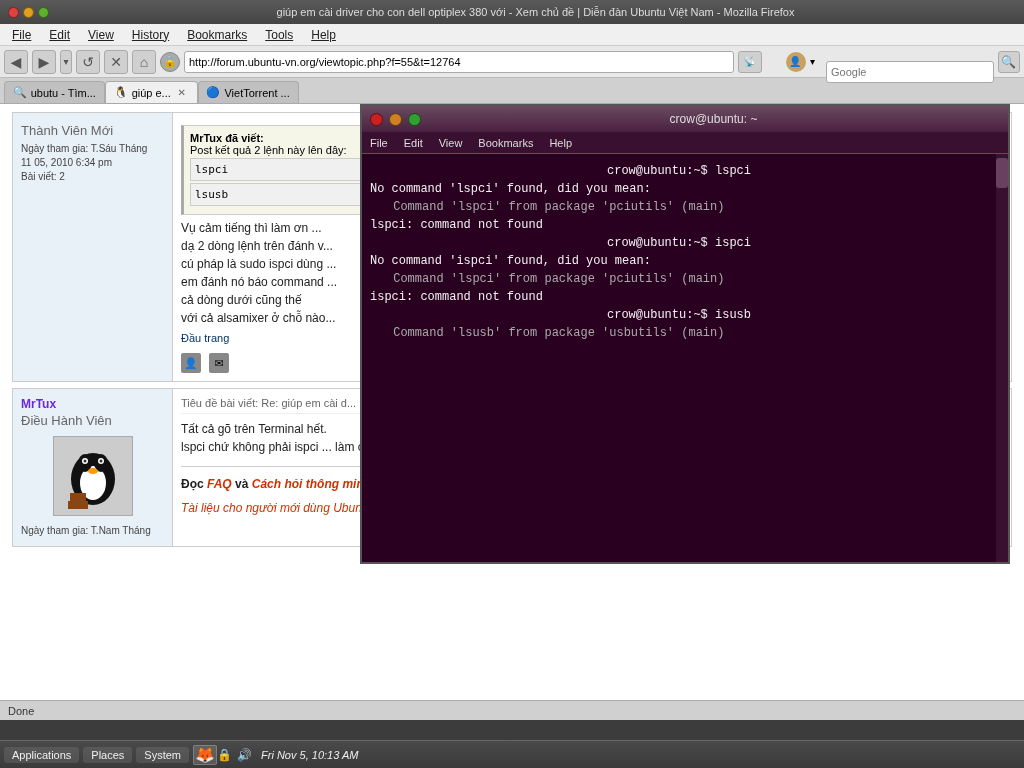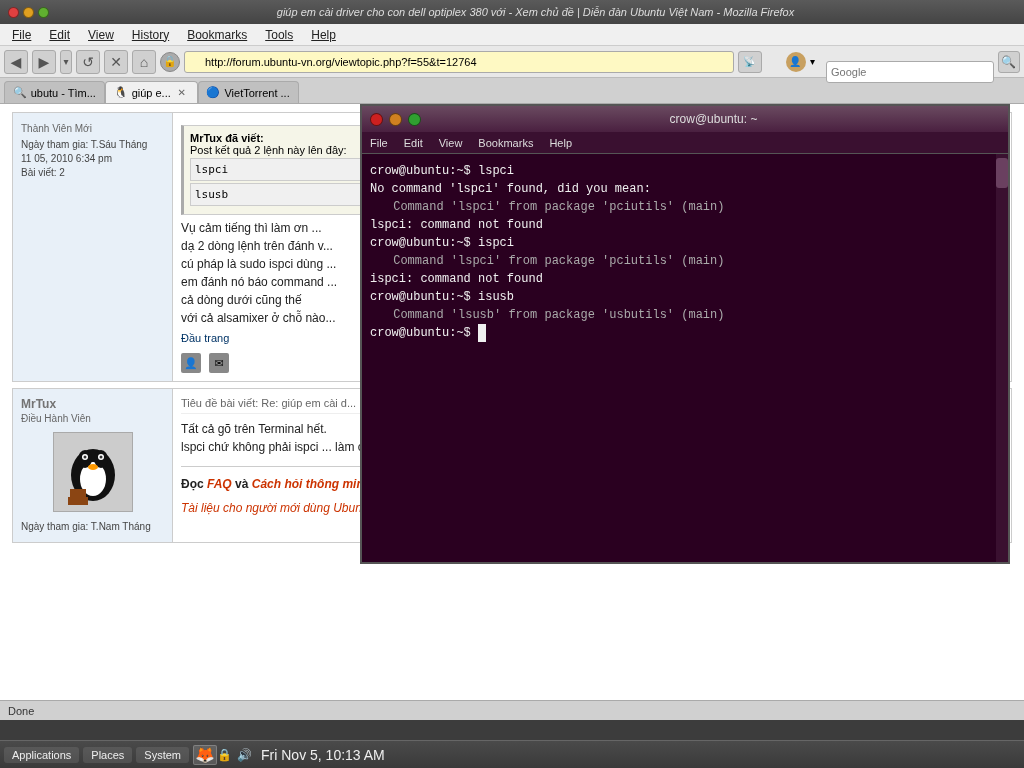--- a/index.html
+++ b/index.html
@@ -6,21 +6,20 @@
     body { width: 1024px; height: 768px; overflow: hidden; font-family: sans-serif; background: #3c3c3c; }
 
     
     .browser-titlebar {
       background: linear-gradient(to bottom, #5a5a5a, #444);
       height: 24px;
       display: flex;
       align-items: center;
       padding: 0 8px;
       gap: 6px;
-      font-style: italic;
     }
     .titlebar-buttons { display: flex; gap: 4px; align-items: center; }
     .tb-btn { width: 11px; height: 11px; border-radius: 50%; border: 1px solid rgba(0,0,0,0.4); cursor: pointer; }
     .tb-close { background: #e04040; }
     .tb-min { background: #e0a020; }
     .tb-max { background: #60b030; }
     .browser-title { color: #ddd; font-size: 11px; flex: 1; text-align: center; overflow: hidden; white-space: nowrap; text-overflow: ellipsis; }
 
     
     .menu-bar {
@@ -38,21 +37,21 @@
     .nav-bar {
       background: #e8e8e8;
       height: 32px;
       display: flex;
       align-items: center;
       padding: 0 4px;
       gap: 4px;
       border-bottom: 1px solid #bbb;
     }
     .nav-btn { width: 24px; height: 24px; background: #d0d0d0; border: 1px solid #aaa; border-radius: 3px; cursor: pointer; display: flex; align-items: center; justify-content: center; font-size: 14px; color: #555; }
-    .url-bar { flex: 1; height: 22px; border: 1px solid #aaa; border-radius: 3px; font-size: 11px; padding: 0 20px; background: #fef9c3; }
+    .url-bar { flex: 1; height: 22px; border: 1px solid #aaa; border-radius: 3px; font-size: 11px; padding: 0 4px; background: #ffffff; }
     .search-bar { width: 168px; height: 22px; border: 1px solid #aaa; border-radius: 3px; font-size: 11px; padding: 0 4px; background: white; margin-top: 20px; }
 
     
     .tab-bar {
       background: #d0d0d0;
       height: 26px;
       display: flex;
       align-items: flex-end;
       padding: 0 4px;
       border-bottom: 1px solid #aaa;
@@ -105,22 +104,22 @@
     }
 
     .post-author {
       width: 160px;
       min-width: 160px;
       background: #e8f0f8;
       border-right: 1px solid #ccc;
       padding: 8px;
       font-size: 11px;
     }
-    .author-name { font-weight: bold; font-size: 12px; color: #737373; }
-    .author-badge { font-size: 10px; color: #666; margin-top: 2px; }
+    .author-name { font-weight: bold; font-size: 12px; color: #6d28d9; }
+    .author-badge { font-size: 13px; color: #666; margin-top: 2px; }
     .author-meta { font-size: 10px; color: #444; margin-top: 4px; line-height: 1.4; }
     .author-avatar { width: 80px; height: 80px; background: #ccc; margin: 8px auto; display: flex; align-items: center; justify-content: center; border: 1px solid #aaa; overflow: hidden; }
 
     .post-body { flex: 1; padding: 8px; }
     .post-title { font-size: 11px; color: #666; margin-bottom: 6px; border-bottom: 1px solid #eee; padding-bottom: 4px; }
     .post-content { font-size: 12px; line-height: 1.5; color: #222; }
     .quote-block { background: #f5f5e8; border: 1px solid #ccc; border-left: 3px solid #aaa; padding: 6px; margin: 4px 0; font-size: 11px; }
     .code-block { background: #f0f0f0; font-family: monospace; font-size: 11px; padding: 4px; margin: 2px 0; border: 1px solid #ccc; }
     .highlight-link { color: #cc3300; font-style: italic; font-weight: bold; margin-top: 13px; }
     .normal-link { color: #cc3300; font-style: italic; }
@@ -166,21 +165,21 @@
       flex: 1;
       background: #2a0020;
       color: #f0f0f0;
       font-family: 'Courier New', monospace;
       font-size: 12px;
       padding: 8px;
       overflow-y: auto;
       line-height: 1.5;
     }
     .term-line { white-space: pre; }
-    .term-prompt { color: #f0f0f0; }
+    .term-prompt { color: #f0f0f0; text-align: center; }
     .term-suggest { color: #aaa; margin-left: 16px; }
     .terminal-scrollbar {
       width: 12px;
       background: #3a1030;
     }
 
     
     .status-bar {
       position: absolute;
       bottom: 0;
@@ -210,21 +209,21 @@
       z-index: 200;
       border-top: 1px solid #666;
     }
     .taskbar-left { display: flex; align-items: center; gap: 4px; }
     .taskbar-btn { font-size: 11px; color: #eee; padding: 2px 8px; cursor: pointer; background: rgba(255,255,255,0.1); border-radius: 3px; }
     .taskbar-center { flex: 1; display: flex; align-items: center; justify-content: center; gap: 8px; }
     .taskbar-app { background: rgba(255,255,255,0.15); border: 1px solid rgba(255,255,255,0.2); height: 20px; width: 24px; border-radius: 2px; display: flex; align-items: center; justify-content: center; cursor: pointer; }
     .taskbar-right { display: flex; align-items: center; gap: 8px; font-size: 11px; color: #eee; }
     .sys-tray { display: flex; align-items: center; gap: 4px; }
     .tray-icon { width: 16px; height: 16px; display: flex; align-items: center; justify-content: center; font-size: 12px; }
-    .clock { font-size: 14px; color: #eee; }
+    .clock { font-size: 11px; color: #eee; font-style: italic; }
     .firefox-icon { color: #ff6600; font-size: 16px; }
   </style>
 </head>
 <body>
 
 <div style="width:1024px; height:768px; position:relative;">
 
   <div class="browser-titlebar">
     <div class="titlebar-buttons">
       <div class="tb-btn tb-close"></div>
@@ -375,25 +374,25 @@
         <span class="term-menu">Bookmarks</span>
         <span class="term-menu">Help</span>
       </div>
       <div style="display:flex; flex:1; overflow:hidden;">
         <div class="terminal-body">
           <div class="term-line term-prompt">crow@ubuntu:~$ lspci</div>
           <div class="term-line">No command 'lspci' found, did you mean:</div>
           <div class="term-line term-suggest"> Command 'lspci' from package 'pciutils' (main)</div>
           <div class="term-line">lspci: command not found</div>
           <div class="term-line term-prompt">crow@ubuntu:~$ ispci</div>
+          <div class="term-line">No command 'ispci' found, did you mean:</div>
           <div class="term-line term-suggest"> Command 'lspci' from package 'pciutils' (main)</div>
           <div class="term-line">ispci: command not found</div>
           <div class="term-line term-prompt">crow@ubuntu:~$ isusb</div>
           <div class="term-line term-suggest"> Command 'lsusb' from package 'usbutils' (main)</div>
-          <div class="term-line term-prompt">crow@ubuntu:~$ <span style="background:#f0f0f0; color:#2a0020; display:inline-block; width:8px;">&nbsp;</span></div>
         </div>
         <div class="terminal-scrollbar">
           <div style="width:12px; height:30px; background:#6a4060; margin-top:4px; border-radius:3px;"></div>
         </div>
       </div>
     </div>
 
     <div class="status-bar">
       <span>Done</span>
     </div>

